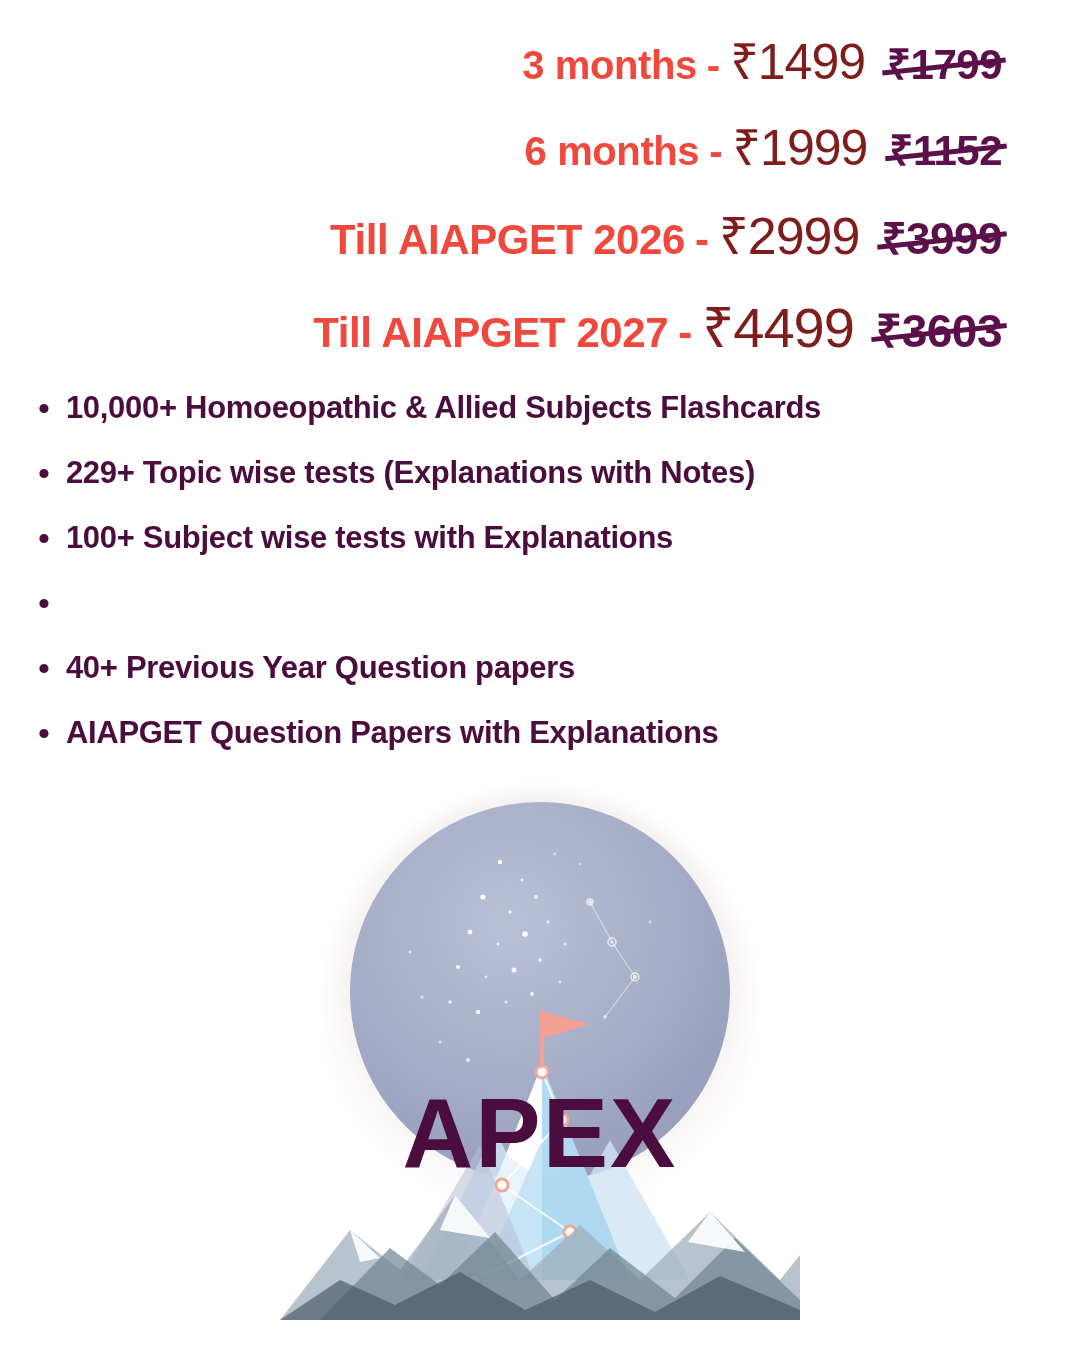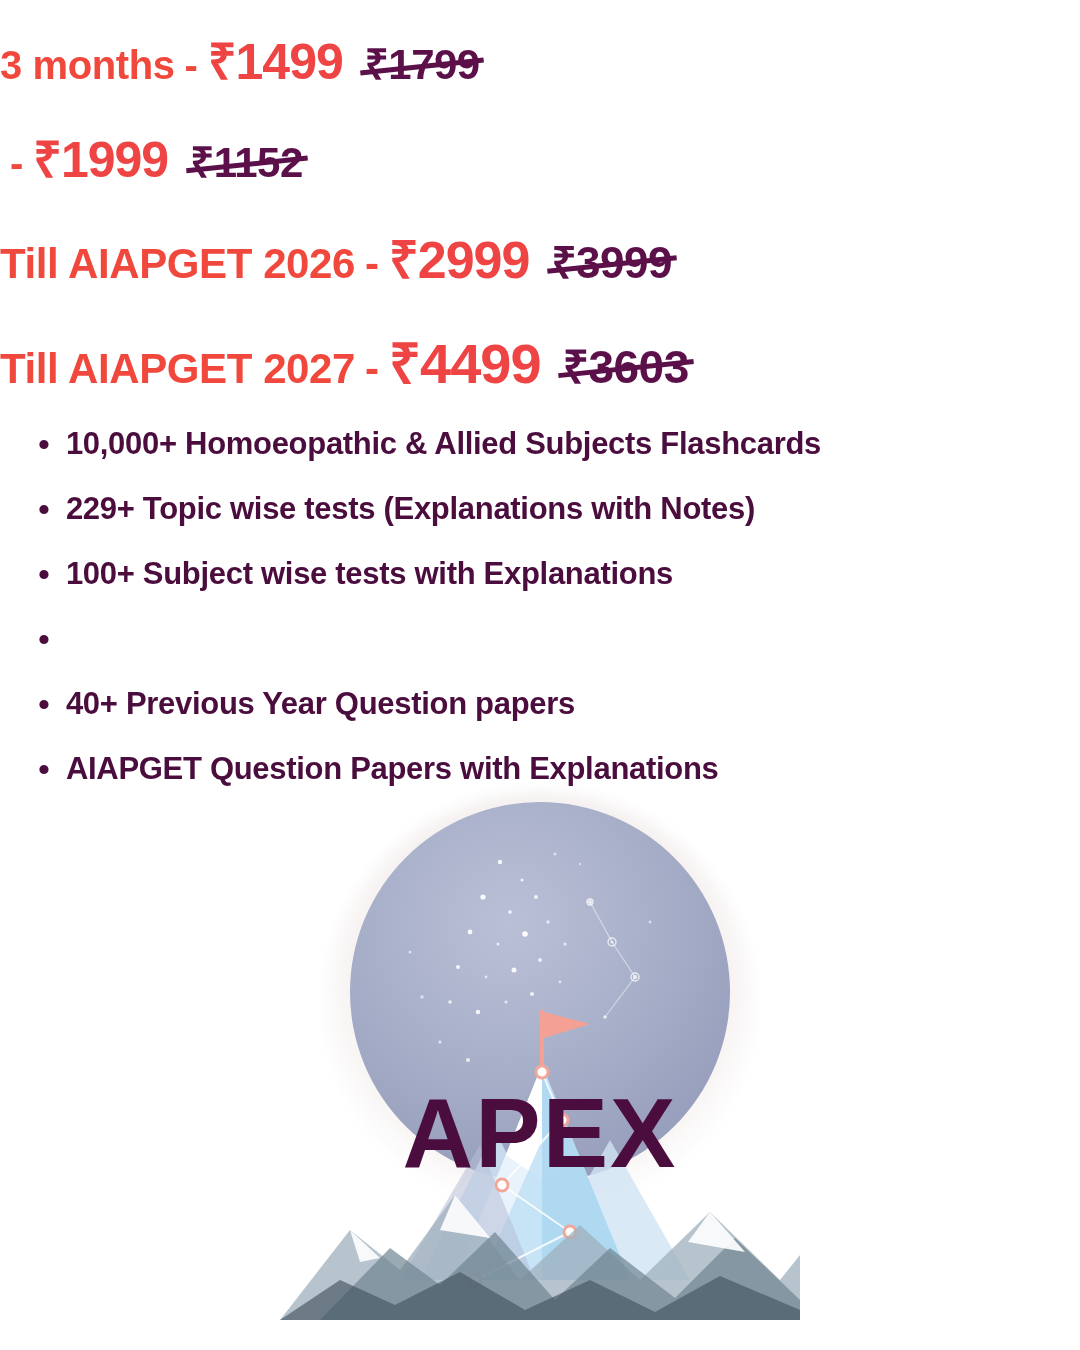--- a/index.html
+++ b/index.html
@@ -13,22 +13,23 @@
     font-family: "Liberation Sans", sans-serif;
     overflow: hidden;
     position: relative;
   }
 
   
   .pricing {
     padding: 26px 78px 0 0;
     display: flex;
     flex-direction: column;
-    align-items: flex-start;
-    gap: 30px;
+    align-items: flex-end;
+    gap: 18px;
+    margin-left: 16px;
   }
   .price-row {
     display: flex;
     align-items: baseline;
     justify-content: flex-end;
     white-space: nowrap;
   }
   .price-label {
     font-size: 40px;
     font-weight: bold;
@@ -36,22 +37,22 @@
     letter-spacing: -0.4px;
   }
   .price-dash {
     font-size: 40px;
     font-weight: bold;
     color: #f0483c;
     margin: 0 10px;
   }
   .price-new {
     font-size: 50px;
-    font-weight: bold;
-    color: #ef4444;
+    font-weight: normal;
+    color: #7f1d1d;
     letter-spacing: -1px;
   }
   .price-old {
     font-size: 42px;
     font-weight: bold;
     color: #5b1049;
     margin-left: 22px;
     position: relative;
     letter-spacing: -0.5px;
   }
@@ -158,20 +159,21 @@
 <div class="pricing">
 
   <div class="price-row row-1">
     <span class="price-label">3 months</span>
     <span class="price-dash">-</span>
     <span class="price-new">₹1499</span>
     <span class="price-old">₹1799</span>
   </div>
 
   <div class="price-row row-2">
+    <span class="price-label">6 months</span>
     <span class="price-dash">-</span>
     <span class="price-new">₹1999</span>
     <span class="price-old">₹1152</span>
   </div>
 
   <div class="price-row row-3">
     <span class="price-label">Till AIAPGET 2026</span>
     <span class="price-dash">-</span>
     <span class="price-new">₹2999</span>
     <span class="price-old">₹3999</span>

